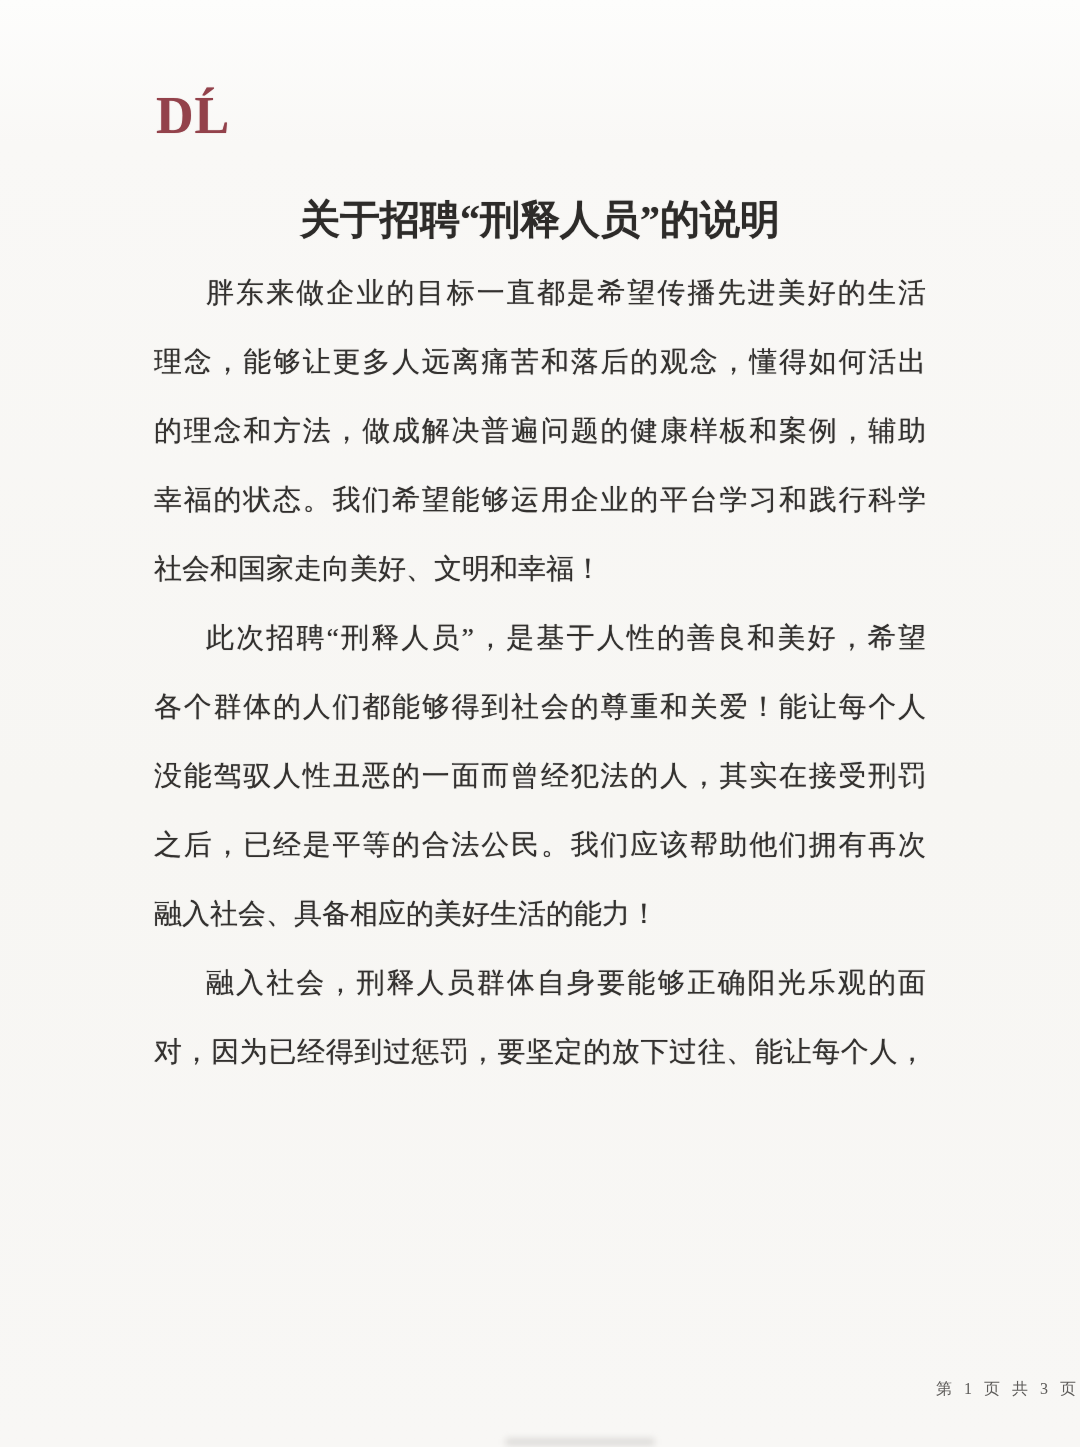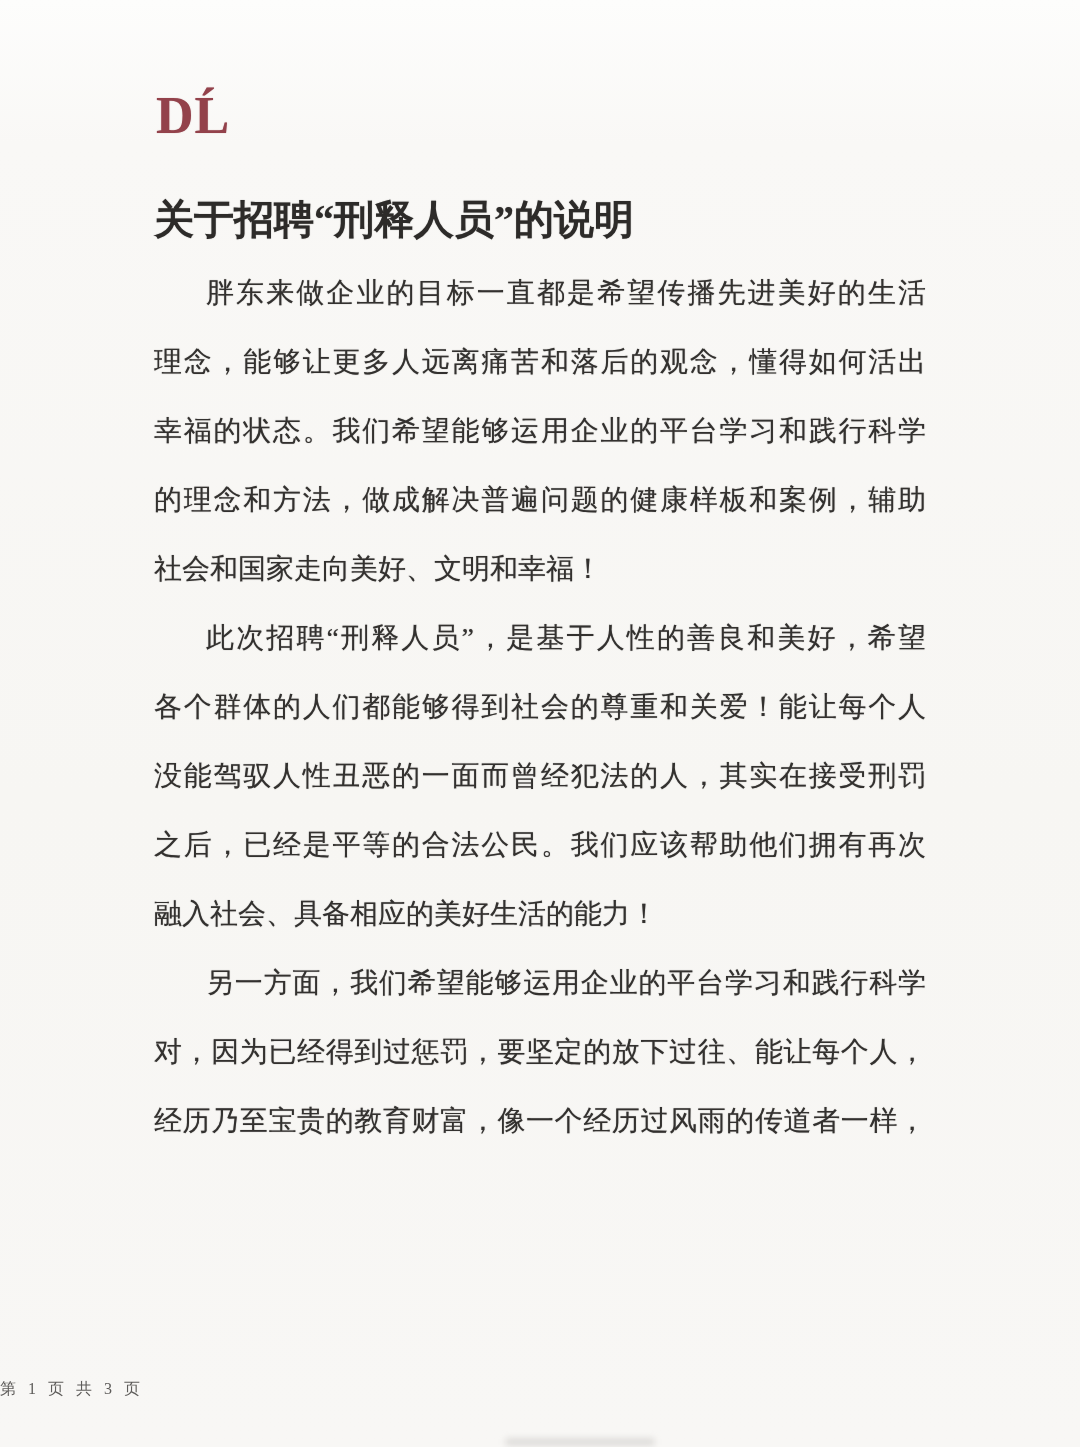--- a/index.html
+++ b/index.html
@@ -28,21 +28,21 @@
     font-weight: 700;
     color: #93424b;
     letter-spacing: 1px;
     text-shadow: 0 0 1px rgba(147, 66, 75, 0.5);
   }
   .title {
     position: absolute;
     left: 154px;
     top: 169px;
     width: 772px;
-    text-align: left;
+    text-align: center;
     font-size: 40px;
     line-height: 48px;
     font-weight: 700;
     color: #2d2b29;
     text-shadow: 0 0 1px rgba(45, 43, 41, 0.55);
   }
   .body-text {
     position: absolute;
     left: 154px;
     top: 258px;
@@ -61,21 +61,21 @@
     text-indent: 52px;
   }
   .line.last-left {
     text-align-last: left;
   }
   .footer {
     position: absolute;
     left: 0;
     top: 1378px;
     width: 1080px;
-    text-align: left;
+    text-align: right;
     font-size: 16px;
     line-height: 22px;
     color: #5e5c5a;
     letter-spacing: 4px;
   }
   .watermark {
     position: absolute;
     right: 26px;
     top: 1380px;
     font-size: 27px;
@@ -102,31 +102,30 @@
 
 <div class="page">
 
   <div class="logo">DĹ</div>
 
   <h1 class="title">关于招聘“刑释人员”的说明</h1>
 
   <div class="body-text">
       <div class="line first">胖东来做企业的目标一直都是希望传播先进美好的生活</div>
       <div class="line">理念，能够让更多人远离痛苦和落后的观念，懂得如何活出</div>
+      <div class="line">的理念和方法，做成解决普遍问题的健康样板和案例，辅助</div>
       <div class="line">幸福的状态。我们希望能够运用企业的平台学习和践行科学</div>
-      <div class="line">的理念和方法，做成解决普遍问题的健康样板和案例，辅助</div>
       <div class="line last-left">社会和国家走向美好、文明和幸福！</div>
       <div class="line first">此次招聘“刑释人员”，是基于人性的善良和美好，希望</div>
       <div class="line">各个群体的人们都能够得到社会的尊重和关爱！能让每个人</div>
       <div class="line">没能驾驭人性丑恶的一面而曾经犯法的人，其实在接受刑罚</div>
       <div class="line">之后，已经是平等的合法公民。我们应该帮助他们拥有再次</div>
       <div class="line last-left">融入社会、具备相应的美好生活的能力！</div>
-      <div class="line first">另一方面，我们希望能够运用企业的平台学习和践行科学</div>
+      <div class="line first">融入社会，刑释人员群体自身要能够正确阳光乐观的面</div>
       <div class="line">对，因为已经得到过惩罚，要坚定的放下过往、能让每个人，</div>
-      <div class="line">经历乃至宝贵的教育财富，像一个经历过风雨的传道者一样，</div>
     </div>
 
   <div class="footer">第 1 页 共 3 页</div>
 
 
   <div class="scan-artifact"></div>
 
 </div>
 
 </body></html>

